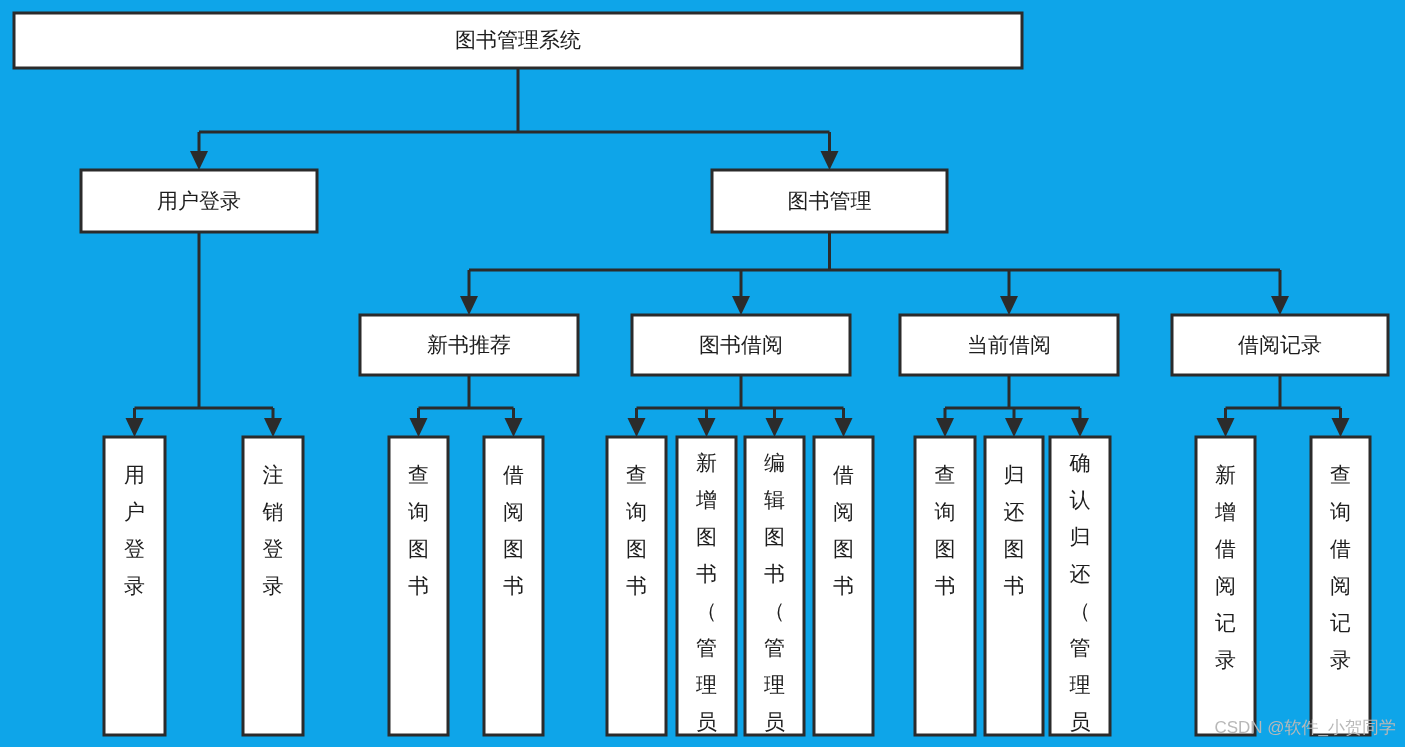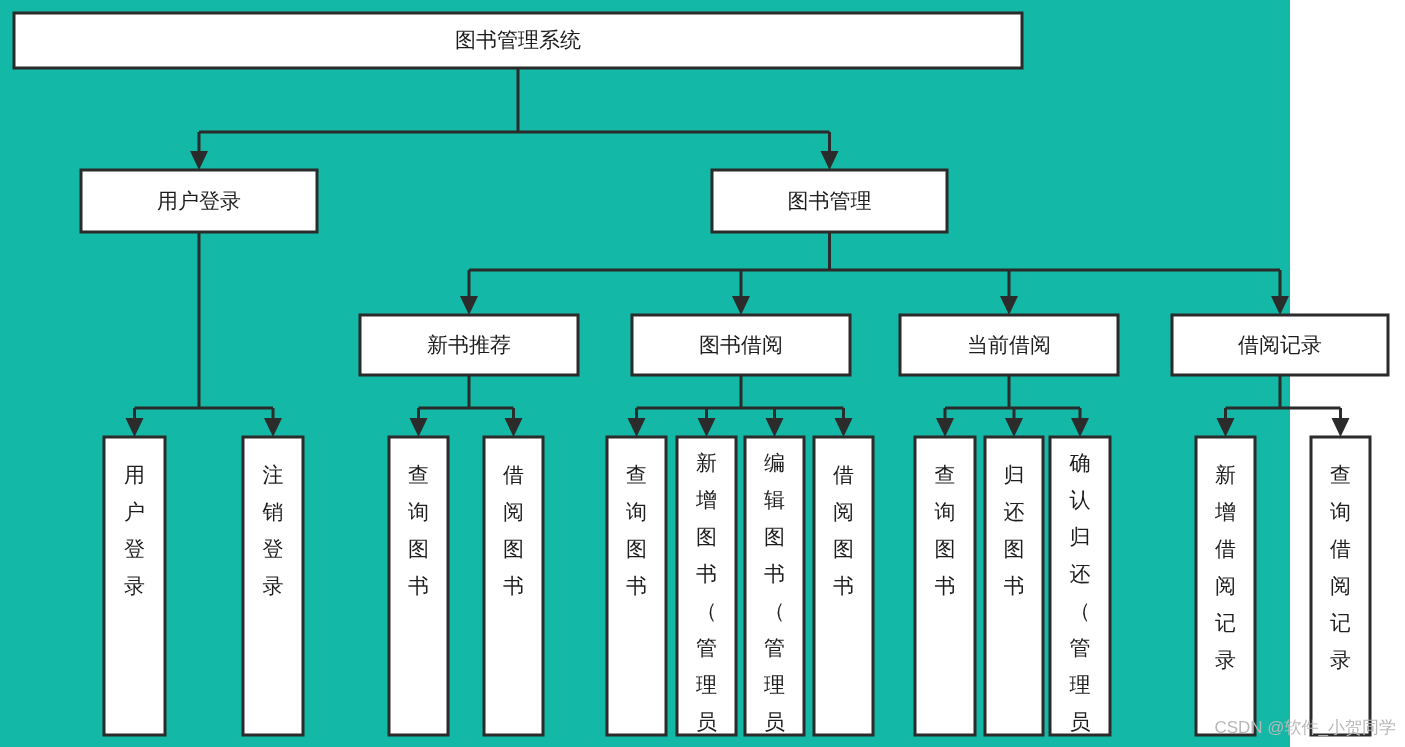--- a/index.html
+++ b/index.html
@@ -9,23 +9,23 @@
     background: #ffffff;
   }
   body {
     width: 1405px;
     height: 747px;
     font-family: "Liberation Sans", "DejaVu Sans", sans-serif;
     overflow: hidden;
   }
   #diagram-root {
     position: relative;
-    width: 1290px;
+    width: 1405px;
     height: 747px;
-    background: #14b8a6;
+    background: #0ea5e9;
   }
   svg.diagram-canvas {
     display: block;
     width: 1405px;
     height: 747px;
   }
   .node-box {
     fill: #ffffff;
     stroke: #2b2b2b;
     stroke-width: 3;

